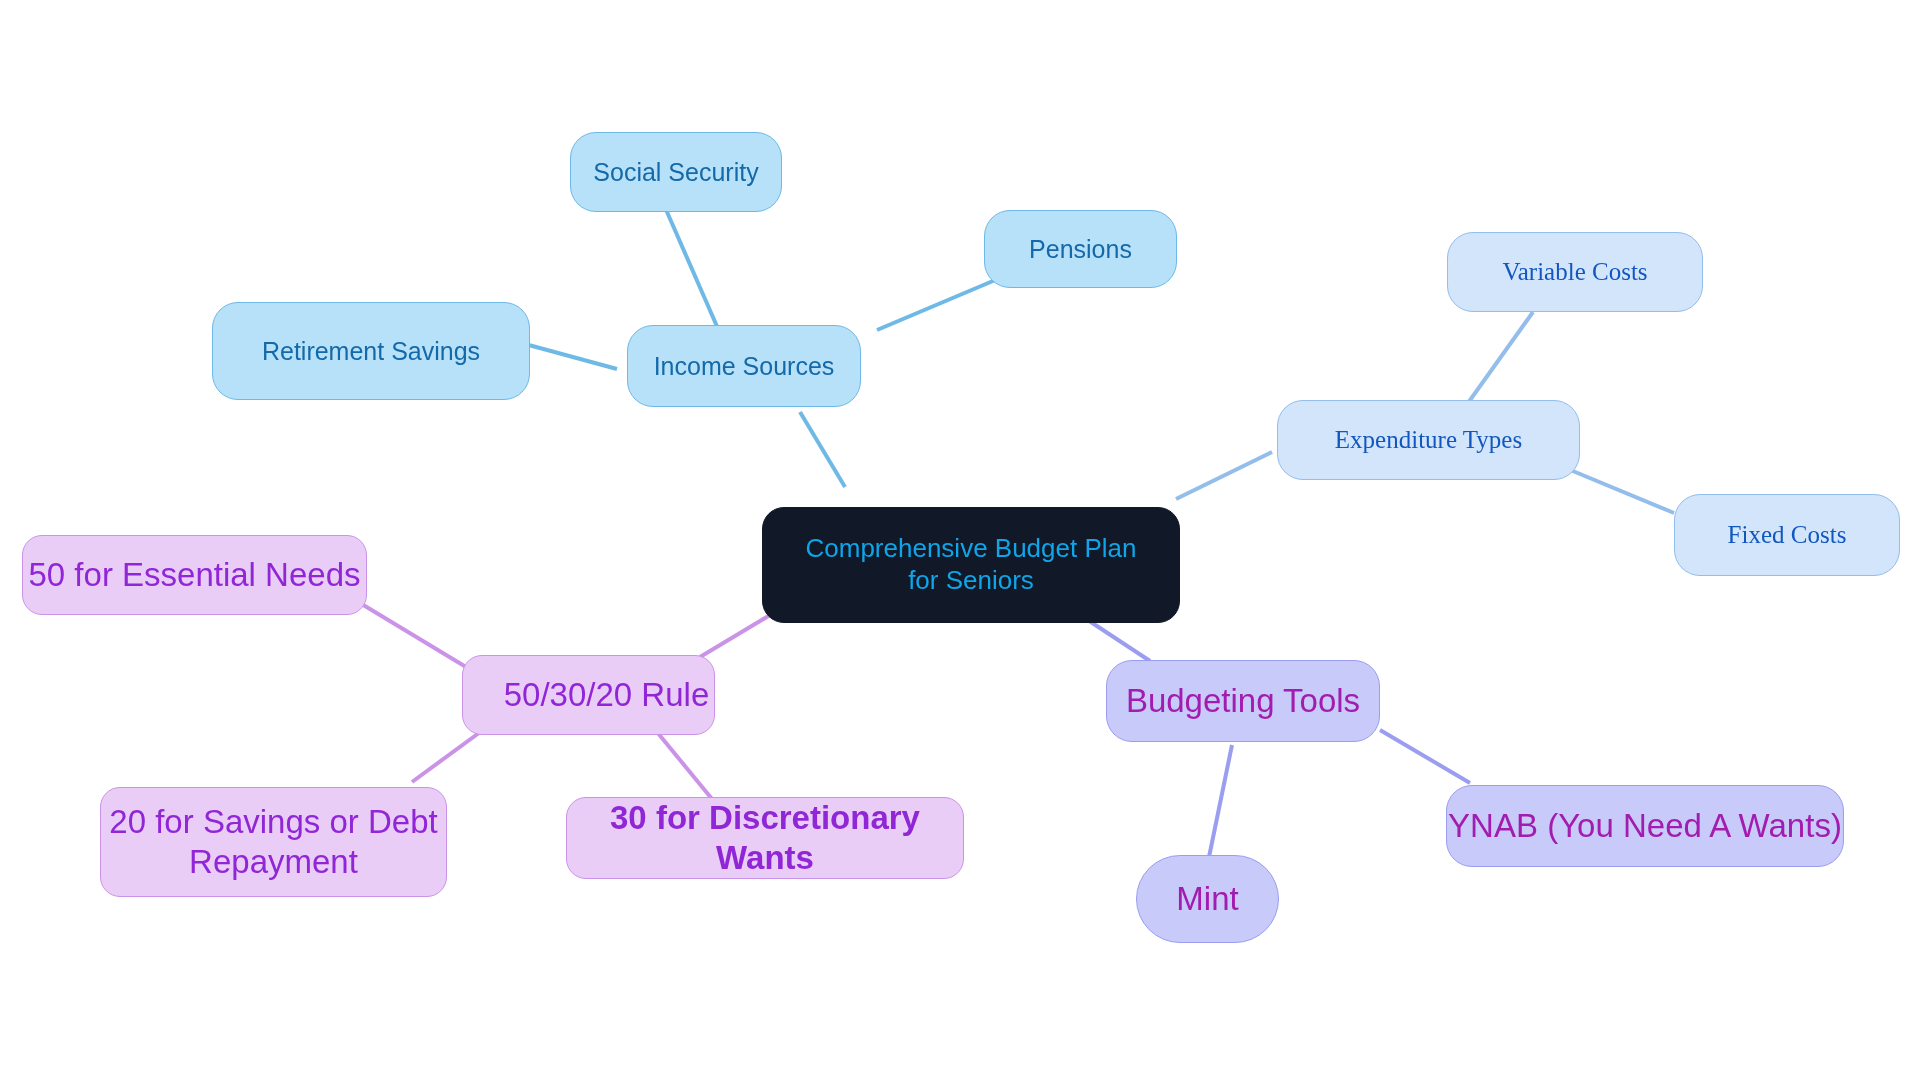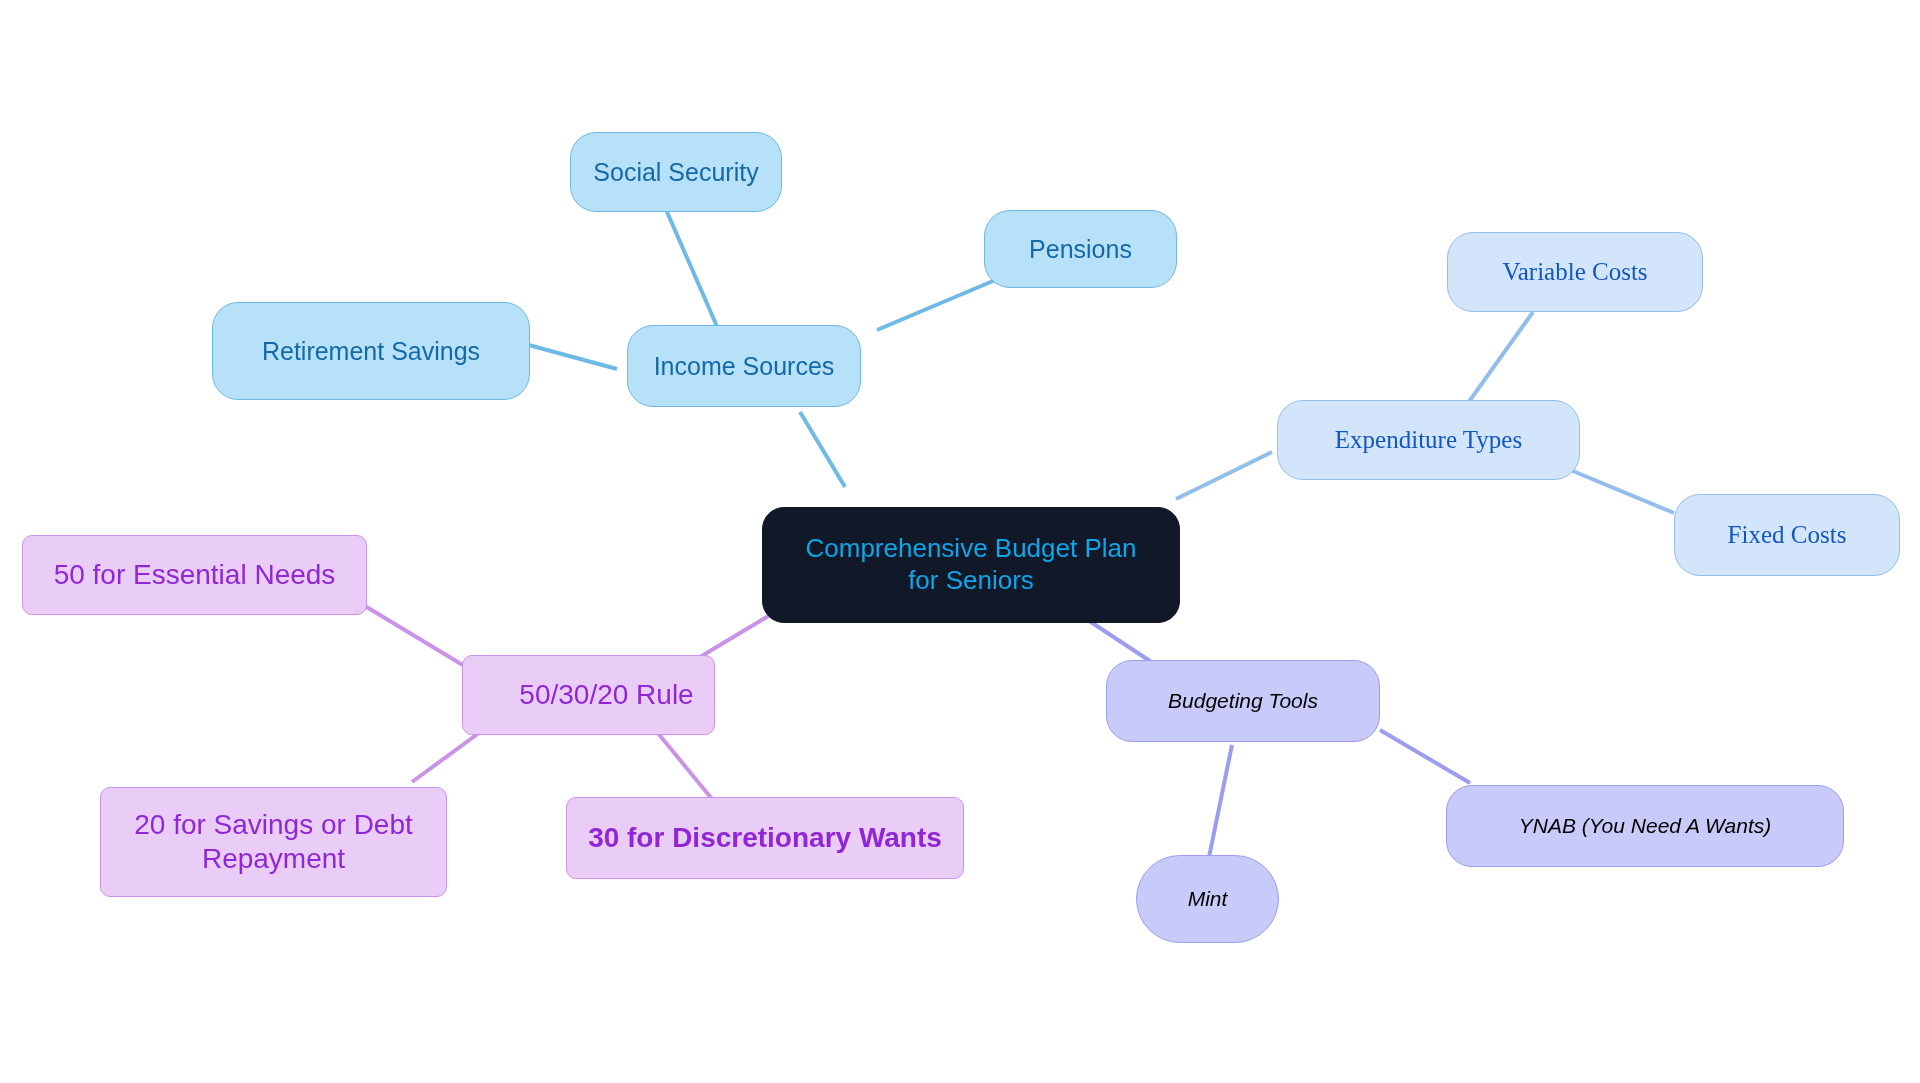--- a/index.html
+++ b/index.html
@@ -58,30 +58,29 @@
     border-color: #93bdea;
     color: #1257c0;
     border-radius: 26px;
     font-size: 25px;
     font-family: Liberation Serif, serif;
   }
   .node.violet {
     background: #e9cdf7;
     border-color: #cb93e8;
     color: #9026d6;
-    border-radius: 10px;
-    font-size: 28px;
+    border-radius: 20px;
+    font-size: 33px;
   }
   .node.periwinkle {
     background: #c8caf9;
     border-color: #9b9df0;
-    color: #000000;
+    color: #a21caf;
     border-radius: 26px;
-    font-size: 21px;
-    font-style: italic;
+    font-size: 33px;
   }
 </style>
 </head>
 <body>
 
 <div id="canvas">
 
   <svg id="edges" viewBox="0 0 1920 1083">
 
     <path d="M 845 487 L 800 412" fill="none" stroke="#6fb9e6" stroke-width="4"></path>

